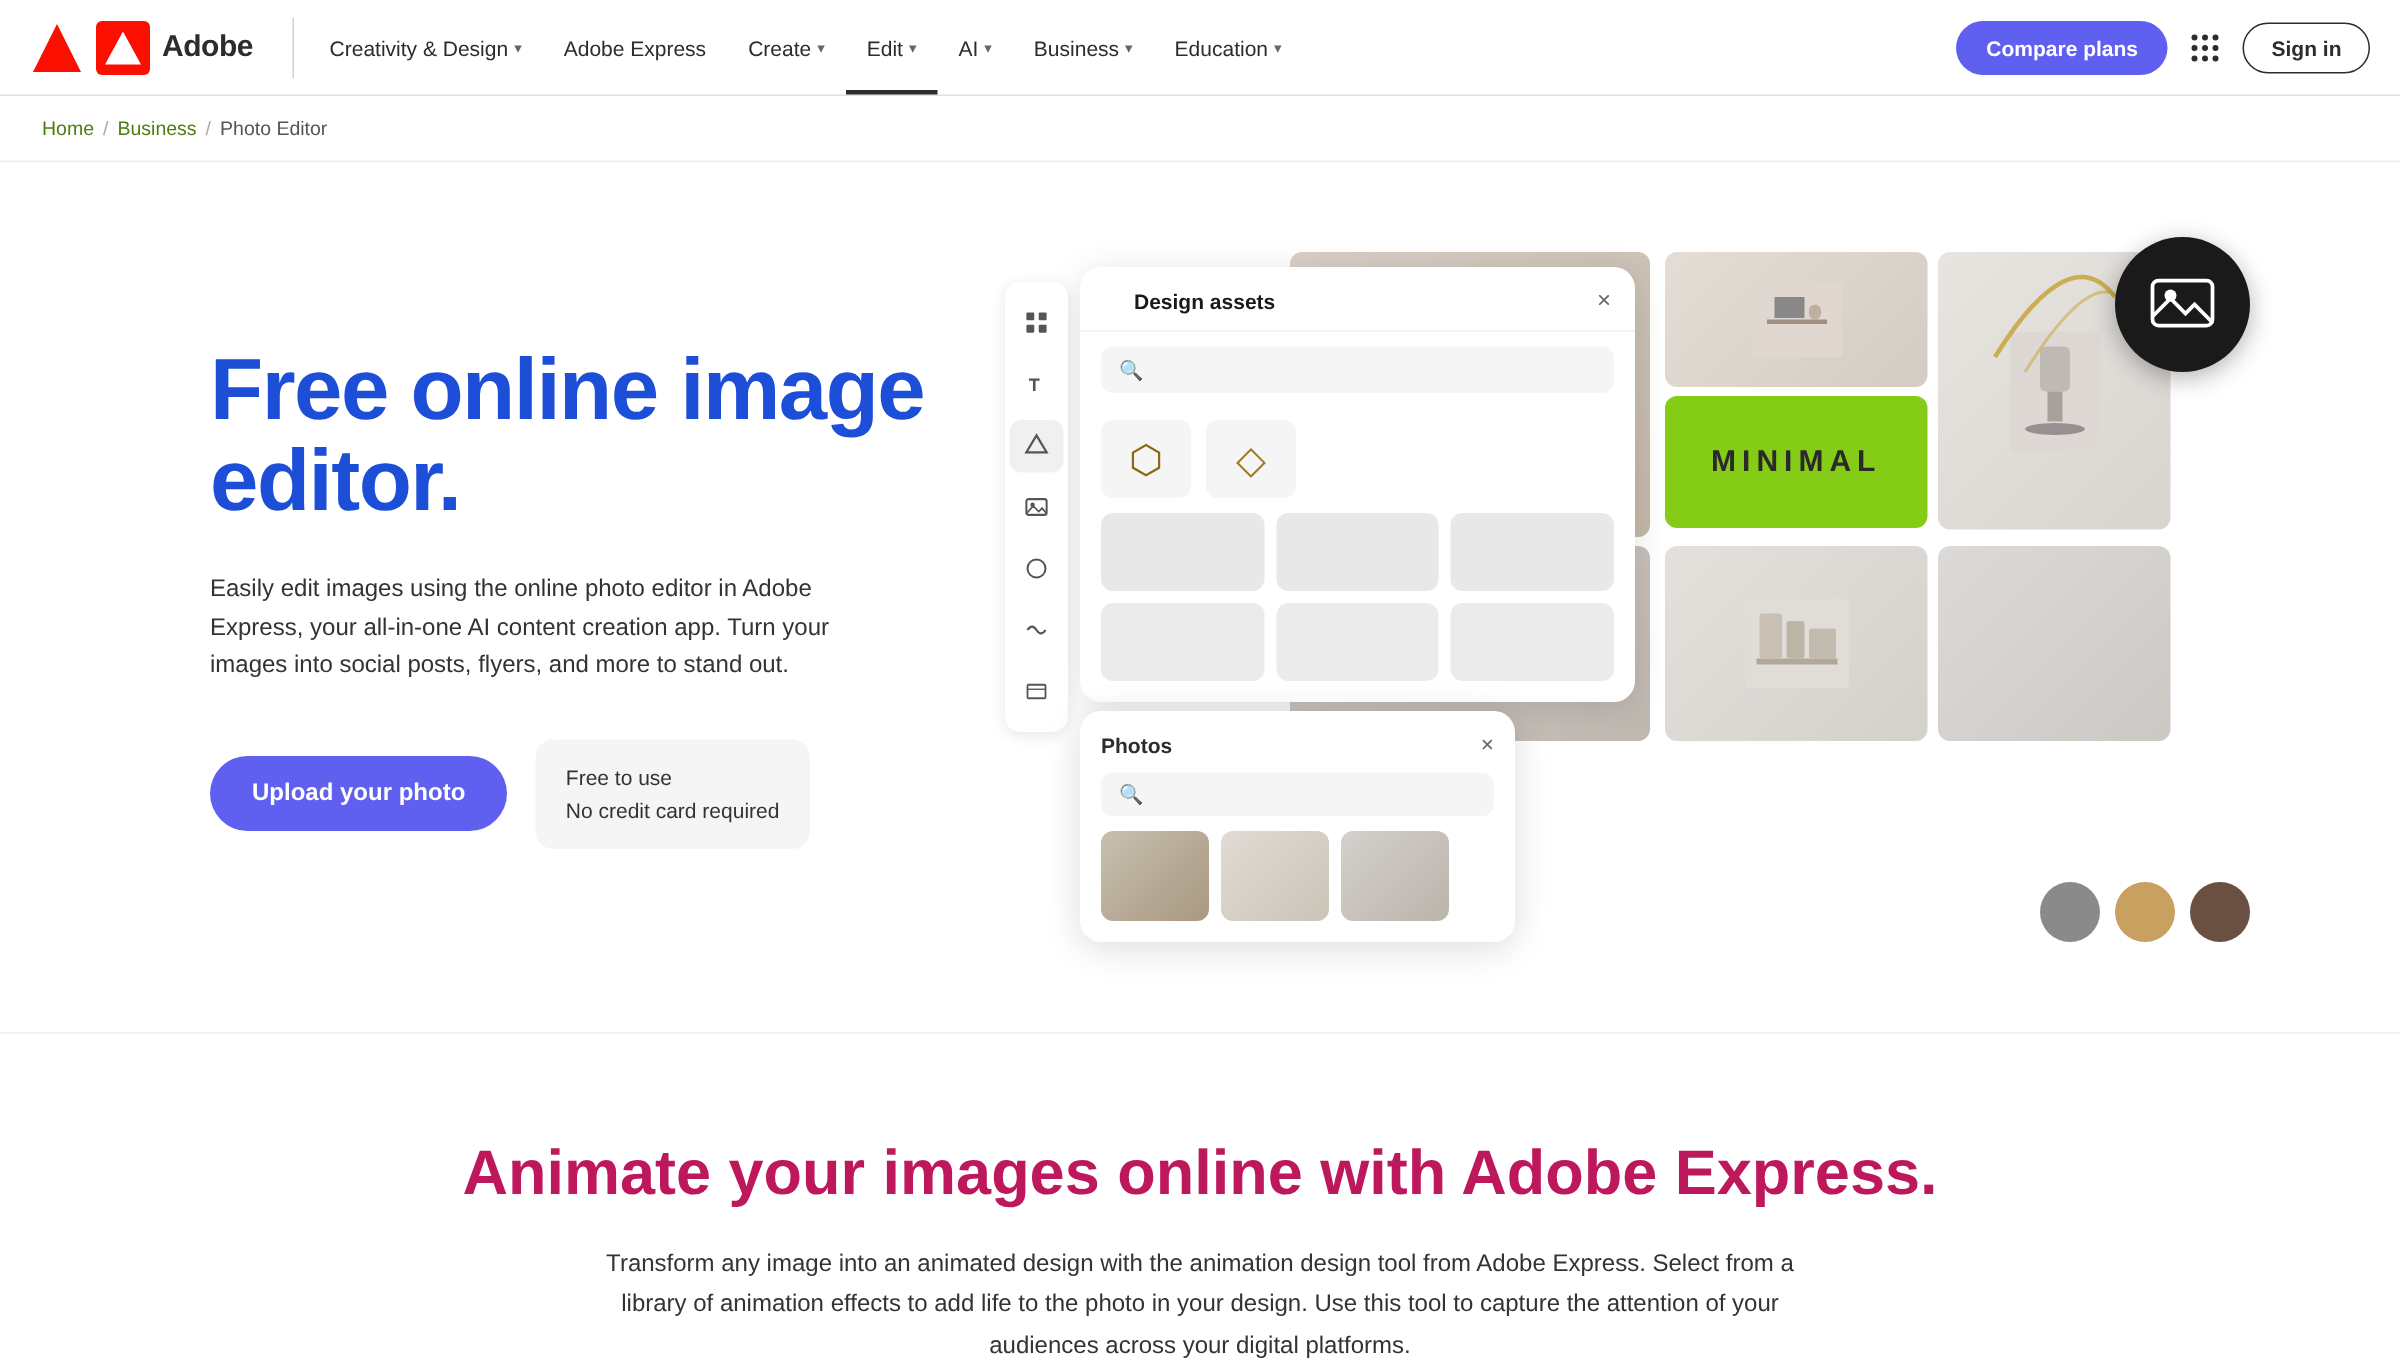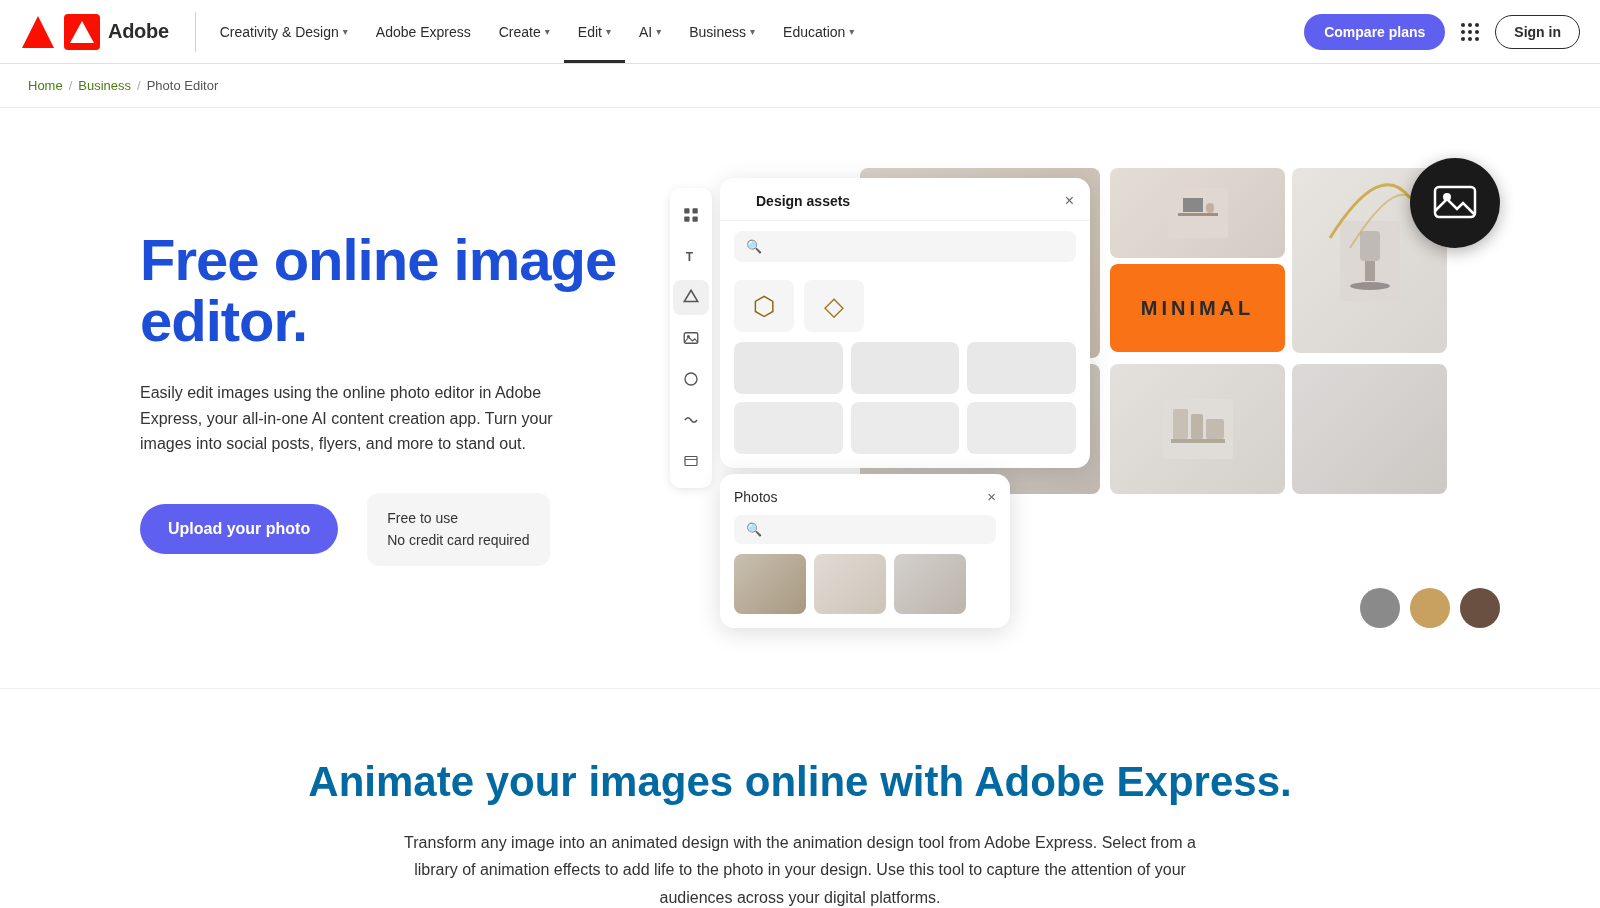--- a/index.html
+++ b/index.html
@@ -79,21 +79,21 @@
     }
     .hero-text { flex: 0 0 480px; z-index: 2; }
     .hero-title {
       font-size: 58px; font-weight: 900; line-height: 1.05;
       color: #1d4ed8; margin-bottom: 28px; letter-spacing: -1px;
     }
     .hero-desc {
       font-size: 16px; line-height: 1.6; color: #333;
       max-width: 440px; margin-bottom: 36px;
     }
-    .hero-actions { display: flex; align-items: center; gap: 29px; }
+    .hero-actions { display: flex; align-items: center; gap: 19px; }
     .upload-btn {
       background: #6060f0; color: #fff;
       border: none; border-radius: 28px;
       padding: 16px 28px; font-size: 16px; font-weight: 700;
       cursor: pointer; white-space: nowrap;
     }
     .hero-info {
       background: #f5f5f5; border-radius: 12px;
       padding: 14px 20px; font-size: 14px; color: #333; line-height: 1.6;
     }
@@ -158,21 +158,21 @@
     .panel-photos {
       position: absolute; bottom: 10px; left: 60px;
       width: 300px; background: #fff;
       border-radius: 12px; box-shadow: 0 4px 24px rgba(0,0,0,0.14);
       z-index: 5; padding: 14px;
     }
     .panel-photos-header {
       display: flex; justify-content: space-between; align-items: center;
       margin-bottom: 10px;
     }
-    .panel-photos-title { font-size: 14px; font-weight: 400; }
+    .panel-photos-title { font-size: 14px; font-weight: 700; }
     .panel-photos-close { background: none; border: none; cursor: pointer; color: #666; font-size: 15px; }
     .panel-photos-search {
       background: #f5f5f5; border-radius: 8px;
       padding: 7px 12px; display: flex; align-items: center; gap: 8px;
       margin-bottom: 10px;
     }
     .panel-photos-thumbs { display: flex; gap: 8px; }
     .photo-thumb {
       width: 72px; height: 60px; border-radius: 8px; background: #d4cfc8; flex-shrink: 0;
     }
@@ -206,21 +206,21 @@
       position: absolute; top: -30px; right: 100px;
       z-index: 2;
     }
 
     
     .animate-section {
       padding: 70px 40px 40px; text-align: center;
       background: #fff; border-top: 1px solid #f0f0f0;
     }
     .animate-title {
-      font-size: 42px; font-weight: 900; color: #0369a1;
+      font-size: 42px; font-weight: 900; color: #be185d;
       margin-bottom: 24px; line-height: 1.1;
     }
     .animate-desc {
       font-size: 16px; color: #333; line-height: 1.7;
       max-width: 800px; margin: 0 auto;
     }
   </style>
 </head>
 <body>
 
@@ -425,21 +425,21 @@
         <div style="width:100%;height:100%;display:flex;align-items:center;justify-content:center;">
           <svg width="60" height="80" viewBox="0 0 60 80">
             <rect width="60" height="80" fill="#ddd8d4" rx="3"></rect>
             <rect x="20" y="10" width="20" height="30" rx="4" fill="#c0bab4"></rect>
             <rect x="25" y="40" width="10" height="20" fill="#a8a09a"></rect>
             <ellipse cx="30" cy="65" rx="20" ry="4" fill="#989090"></ellipse>
           </svg>
         </div>
       </div>
 
-      <div style="position:absolute;top:96px;left:250px;width:175px;height:88px;border-radius:8px;background:#f97316;display:flex;align-items:center;justify-content:center;">
+      <div style="position:absolute;top:96px;left:250px;width:175px;height:88px;border-radius:8px;background:#84cc16;display:flex;align-items:center;justify-content:center;">
         <span style="font-size:20px;font-weight:900;letter-spacing:4px;color:#2a2a2a;">MINIMAL</span>
       </div>
 
       <div style="position:absolute;top:196px;left:0;width:240px;height:130px;border-radius:8px;background:linear-gradient(135deg,#d4cfc8,#c0b8b0);">
         <div style="width:100%;height:100%;display:flex;align-items:center;justify-content:center;">
           <svg width="80" height="60" viewBox="0 0 80 60">
             <rect width="80" height="60" fill="#ccc4bc" rx="3"></rect>
             <rect x="10" y="30" width="60" height="20" rx="3" fill="#b0a89c"></rect>
             <rect x="10" y="25" width="20" height="8" rx="2" fill="#a09088"></rect>
             <rect x="50" y="25" width="20" height="8" rx="2" fill="#a09088"></rect>

